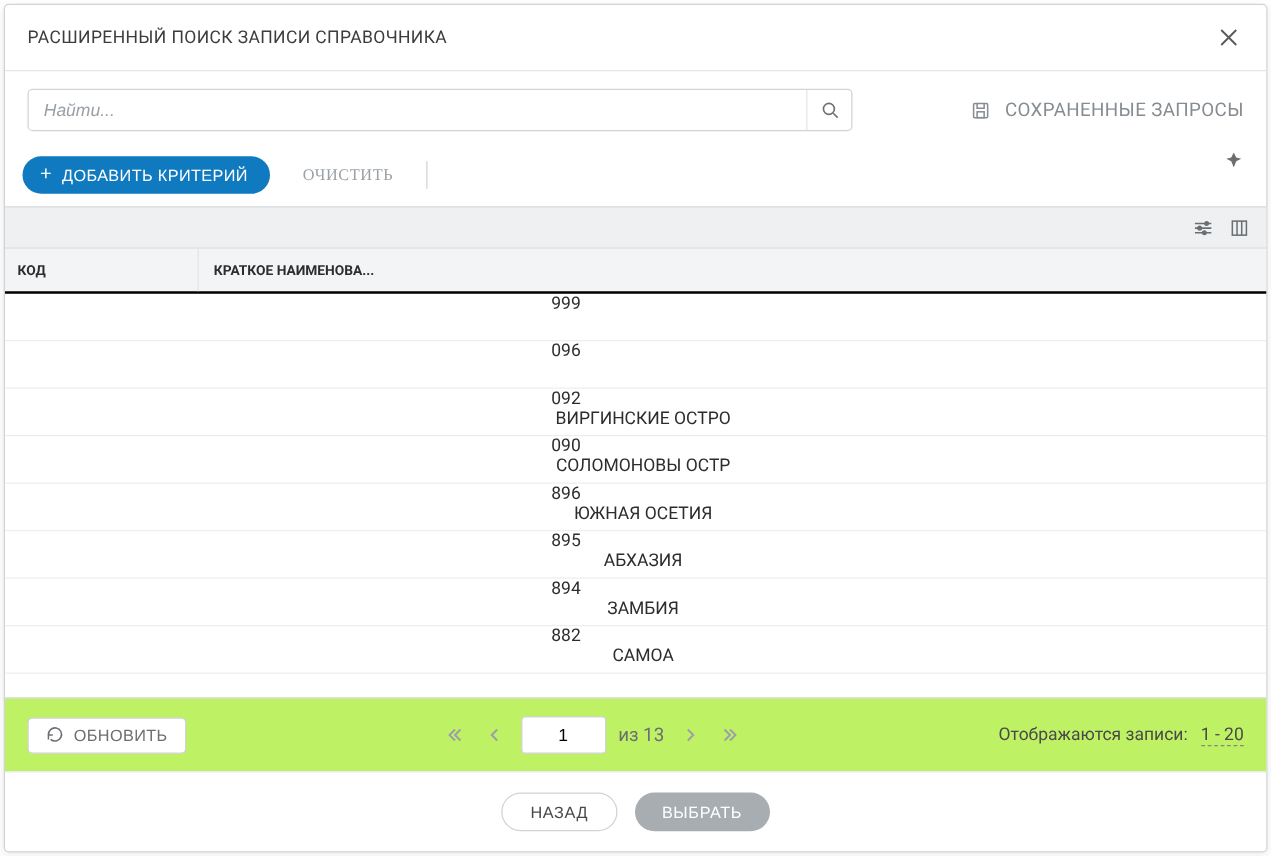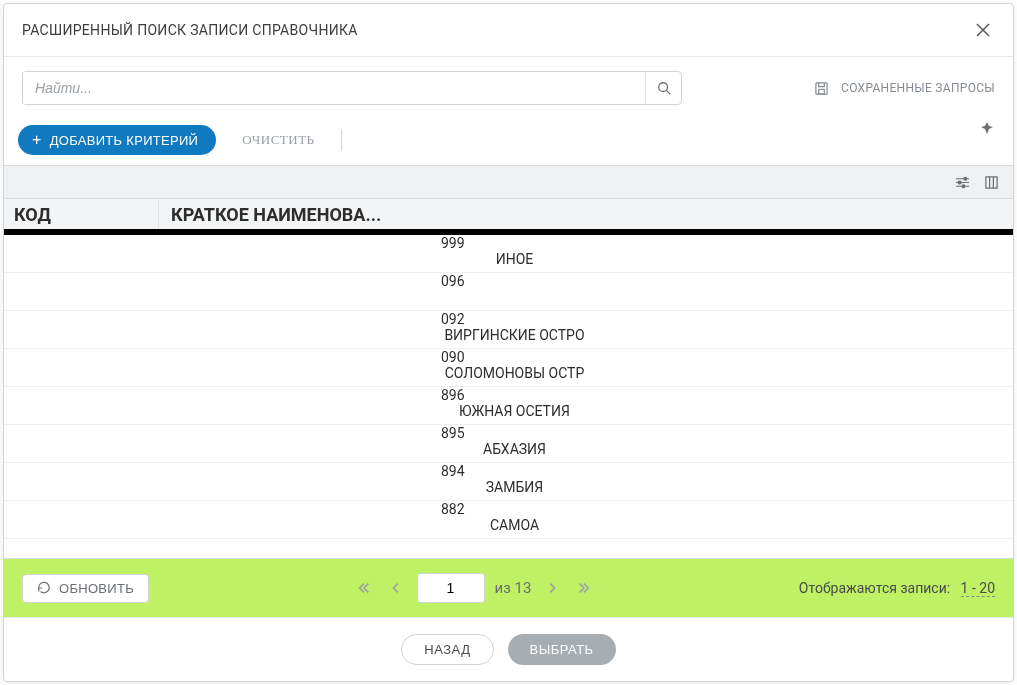--- a/index.html
+++ b/index.html
@@ -75,21 +75,21 @@
   cursor: pointer;
   color: #707070;
 }
 .search-icon-btn svg { width: 14px; height: 14px; }
 
 .saved-queries {
   display: flex;
   align-items: center;
   gap: 12px;
   color: #868c91;
-  font-size: 12px;
+  font-size: 15px;
   cursor: pointer;
   letter-spacing: 0.3px;
 }
 .saved-queries svg { width: 15px; height: 15px; }
 
 .criteria-bar {
   display: flex;
   align-items: center;
   padding: 6px 14px 10px 14px;
   gap: 16px;
@@ -147,24 +147,24 @@
 .tool-icon {
   color: #6b6f73;
   cursor: pointer;
   display: flex;
 }
 .tool-icon svg { width: 15px; height: 15px; }
 
 .table-header {
   display: flex;
   background: #f3f4f5;
-  border-bottom: 6px solid #000000;
+  border-bottom: 2px solid #000000;
   height: 36px;
   align-items: center;
-  font-size: 18px;
+  font-size: 11px;
   font-weight: 700;
   color: #2d2d2d;
 }
 .col-code { width: 155px; padding-left: 10px; border-right: 1px solid #e1e3e5; height: 100%; display: flex; align-items: center; }
 .col-name { flex: 1; padding-left: 12px; height: 100%; display: flex; align-items: center; }
 
 .table-body {
   flex: 1;
   overflow-y: auto;
   position: relative;
@@ -328,21 +328,20 @@
   </div>
 
   <div class="table-header">
     <div class="col-code">КОД</div>
     <div class="col-name">КРАТКОЕ НАИМЕНОВА...</div>
   </div>
 
   <div class="table-body">
     <div class="table-row">
         <div class="cell-code">999</div>
-        <div class="cell-name">ИНОЕ</div>
       </div>
     <div class="table-row">
         <div class="cell-code">096</div>
       </div>
     <div class="table-row">
         <div class="cell-code">092</div>
         <div class="cell-name">ВИРГИНСКИЕ ОСТРО</div>
       </div>
     <div class="table-row">
         <div class="cell-code">090</div>

